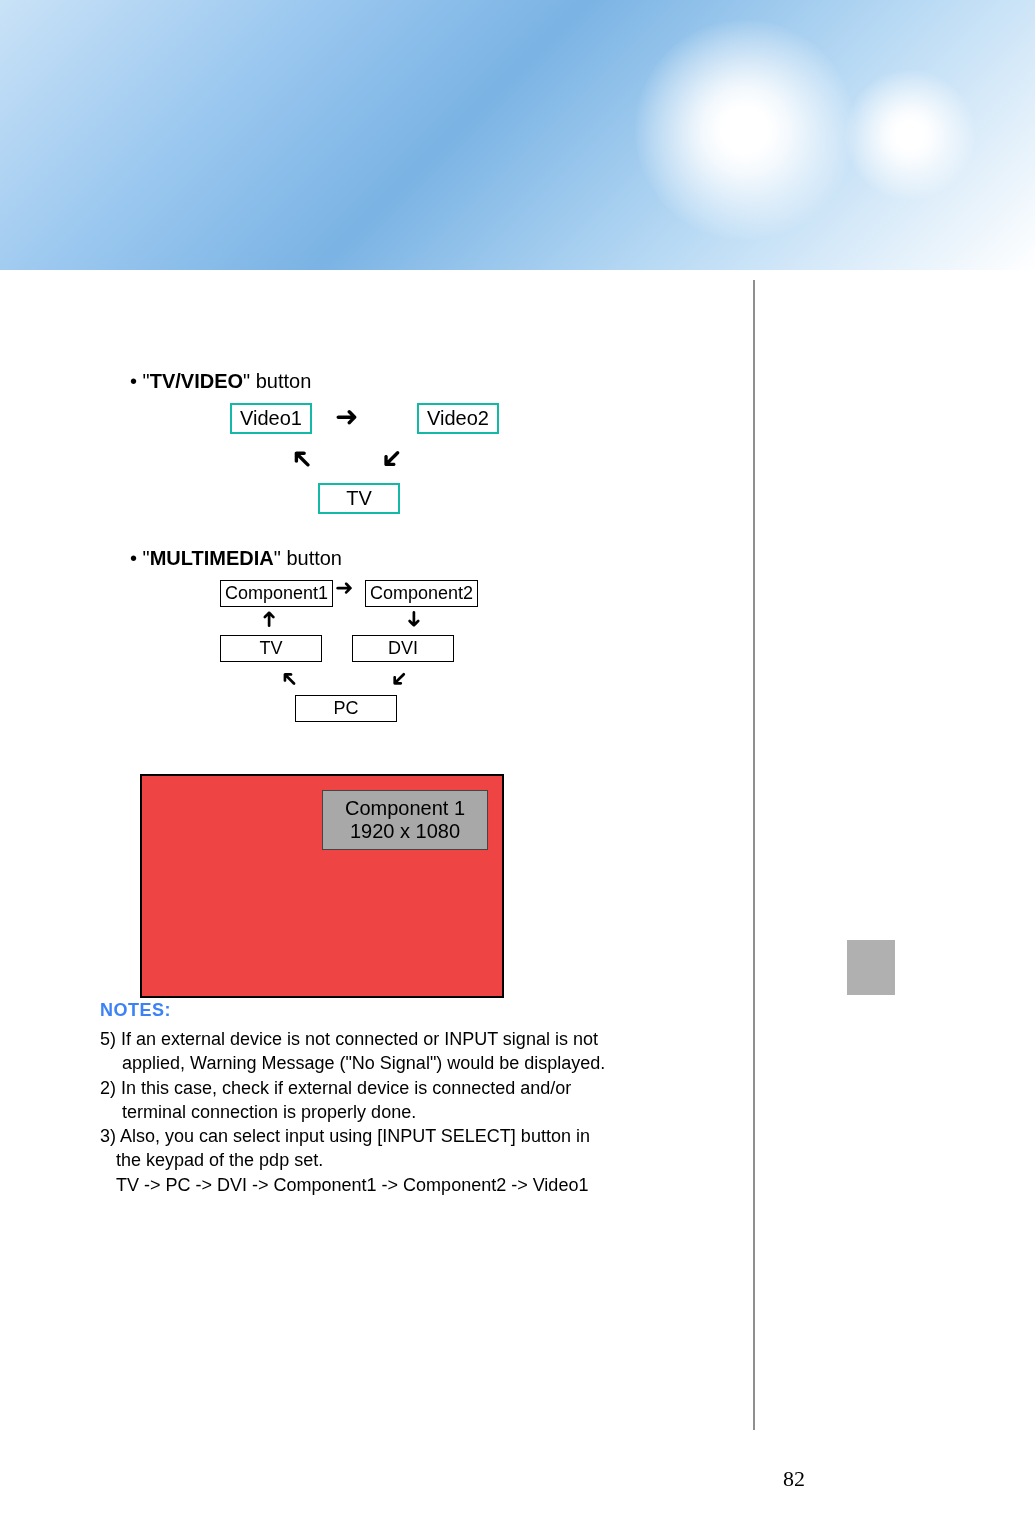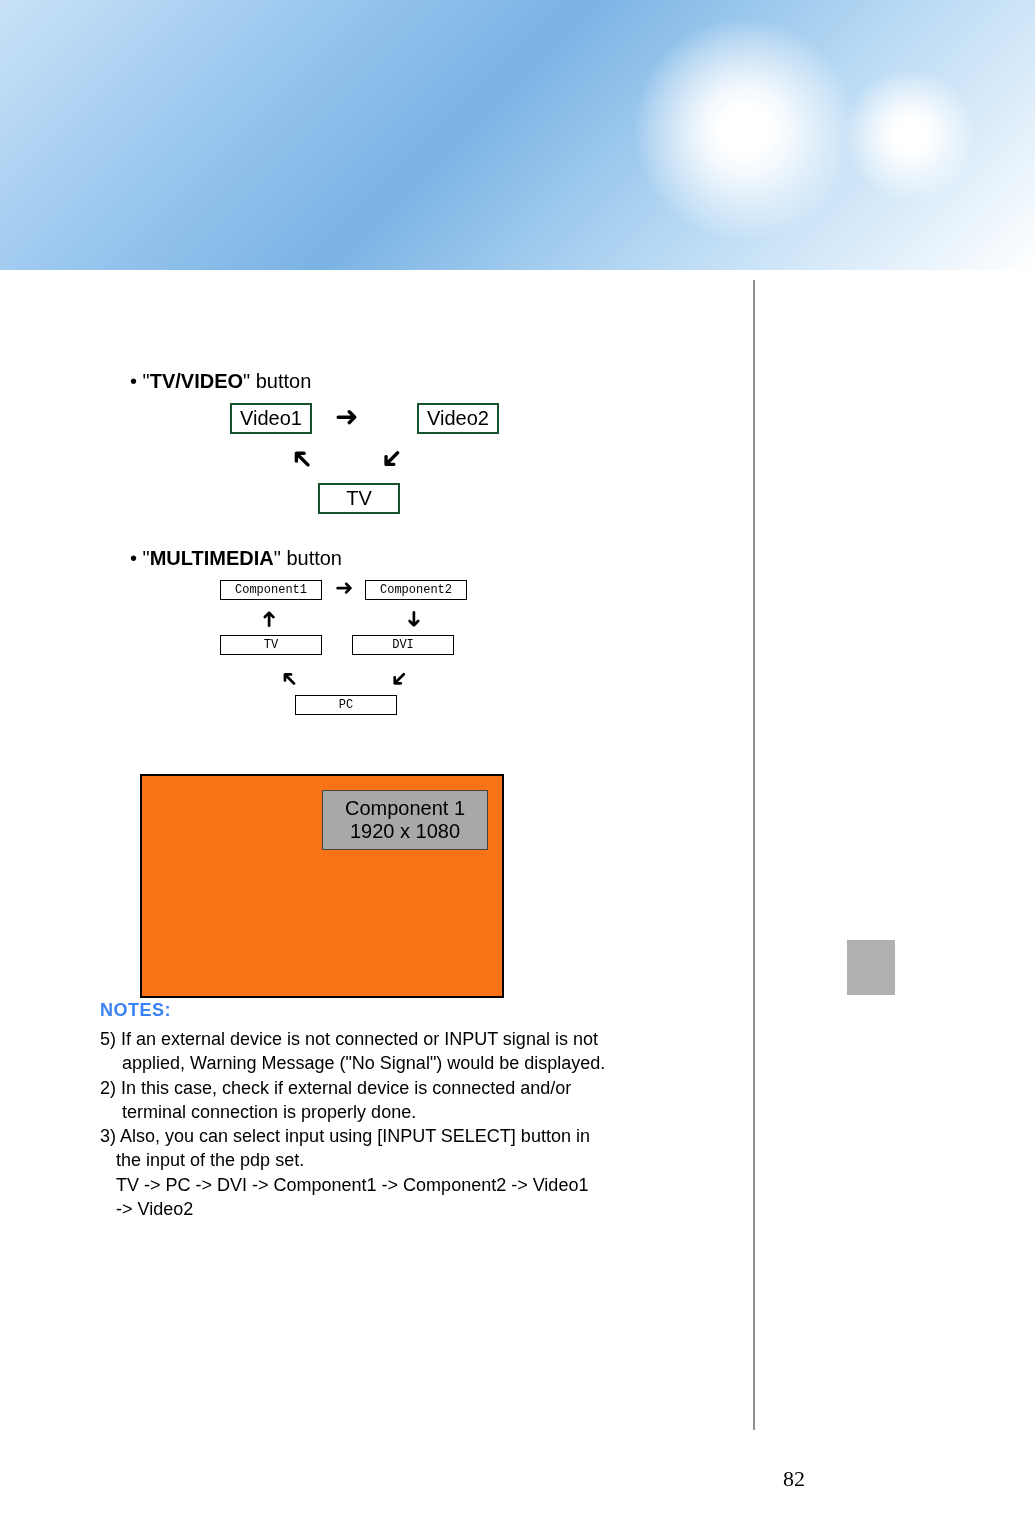--- a/index.html
+++ b/index.html
@@ -56,48 +56,47 @@
     margin: 8px 0 24px 0;
     height: 120px;
   }
   .diagram2 {
     position: relative;
     margin: 8px 0 24px 0;
     height: 170px;
   }
   .dbox {
     position: absolute;
-    border: 2px solid #14532d;
+    border: 2px solid #14b8a6;
     background: #fff;
     font-size: 20px;
     padding: 2px 8px;
     text-align: center;
     min-width: 50px;
   }
   .sbox {
     position: absolute;
     border: 1.5px solid #000;
     background: #fff;
-    font-size: 12px;
+    font-size: 18px;
     padding: 2px 4px;
     text-align: center;
     min-width: 92px;
-    font-family: Liberation Mono, monospace;
   }
   .arrow {
     position: absolute;
     font-size: 28px;
     color: #000;
     line-height: 1;
   }
   .screen-box {
     position: relative;
     width: 360px;
     height: 220px;
-    background: #f97316;
+    background: #ef4444;
     border: 2px solid #000;
     margin-left: 10px;
     margin-top: 14px;
     text-decoration: underline;
   }
   .inner-box {
     position: absolute;
     top: 14px;
     right: 14px;
     width: 160px;
@@ -193,19 +192,18 @@
 </div>
 
 <div class="notes-block">
   <div class="notes-title">NOTES:</div>
   <div class="notes-body">
     <div>5)  If an external device is not connected or INPUT signal is not</div>
     <span class="indent">applied, Warning Message ("No Signal") would be displayed.</span>
     <div>2)  In this case, check if external device is connected and/or</div>
     <span class="indent">terminal connection is properly done.</span>
     <div>3) Also, you can select input using [INPUT SELECT] button in</div>
-    <span class="indent" style="padding-left:16px;">the input of the pdp set.</span>
+    <span class="indent" style="padding-left:16px;">the keypad of the pdp set.</span>
     <span class="indent" style="padding-left:16px;">TV -&gt; PC -&gt; DVI -&gt; Component1 -&gt; Component2 -&gt; Video1</span>
-    <span class="indent" style="padding-left:16px;">-&gt; Video2</span>
   </div>
 </div>
 
 <div class="page-num">82</div>
 
 </body></html>

